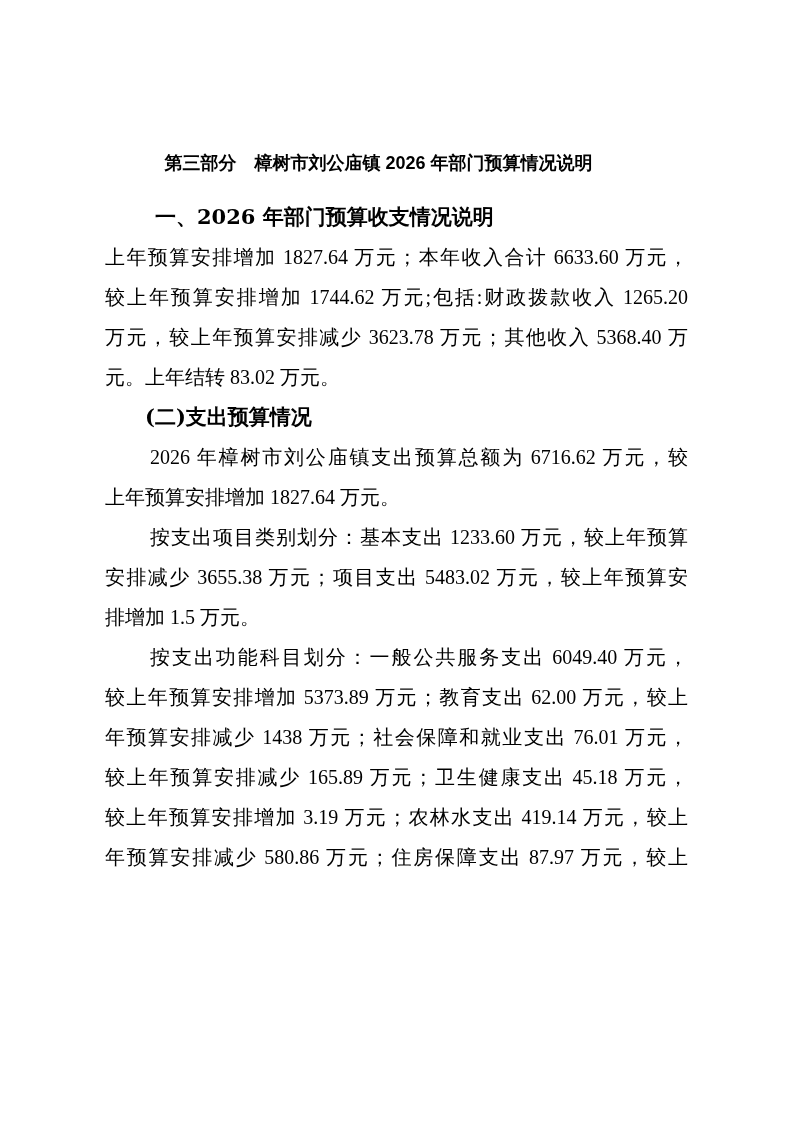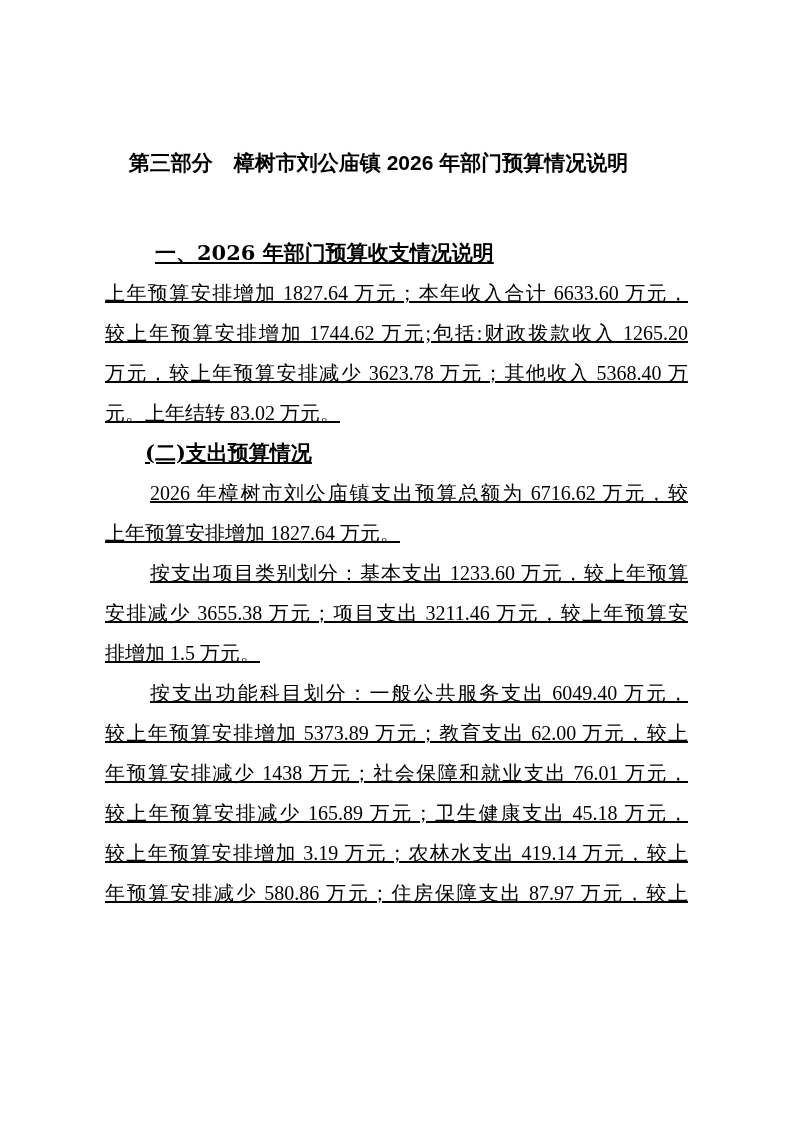--- a/index.html
+++ b/index.html
@@ -14,31 +14,30 @@
     background: #ffffff;
     color: #000000;
     box-sizing: border-box;
     padding: 0 105px;
     overflow: hidden;
   }
   .doc-title {
     padding-top: 146px;
     font-family: "Liberation Sans", sans-serif;
     font-weight: bold;
-    font-size: 21px;
+    font-size: 18px;
     line-height: 34px;
     text-align: center;
     padding-right: 36px;
     white-space: nowrap;
   }
   .document-body {
-    margin-top: 53px;
+    margin-top: 17px;
     font-family: "Liberation Serif", serif;
     font-size: 20px;
-    text-decoration: underline;
   }
   .heading-1, .heading-2 {
     font-family: "DejaVu Serif", serif;
     font-weight: bold;
     font-size: 21px;
     line-height: 40px;
     max-height: 40px;
     overflow: hidden;
     white-space: nowrap;
   }
@@ -72,21 +71,21 @@
         <div class="line fill">万元，较上年预算安排减少 3623.78 万元；其他收入 5368.40 万</div>
         <div class="line">元。上年结转 83.02 万元。</div>
       </div>
       <div class="heading-2">(二)支出预算情况</div>
       <div class="paragraph">
         <div class="line first fill">2026 年樟树市刘公庙镇支出预算总额为 6716.62 万元，较</div>
         <div class="line">上年预算安排增加 1827.64 万元。</div>
       </div>
       <div class="paragraph">
         <div class="line first fill">按支出项目类别划分：基本支出 1233.60 万元，较上年预算</div>
-        <div class="line fill">安排减少 3655.38 万元；项目支出 3211.46 万元，较上年预算安</div>
+        <div class="line fill">安排减少 3655.38 万元；项目支出 5483.02 万元，较上年预算安</div>
         <div class="line">排增加 1.5 万元。</div>
       </div>
       <div class="paragraph">
         <div class="line first fill">按支出功能科目划分：一般公共服务支出 6049.40 万元，</div>
         <div class="line fill">较上年预算安排增加 5373.89 万元；教育支出 62.00 万元，较上</div>
         <div class="line fill">年预算安排减少 1438 万元；社会保障和就业支出 76.01 万元，</div>
         <div class="line fill">较上年预算安排减少 165.89 万元；卫生健康支出 45.18 万元，</div>
         <div class="line fill">较上年预算安排增加 3.19 万元；农林水支出 419.14 万元，较上</div>
         <div class="line fill">年预算安排减少 580.86 万元；住房保障支出 87.97 万元，较上</div>
       </div>

